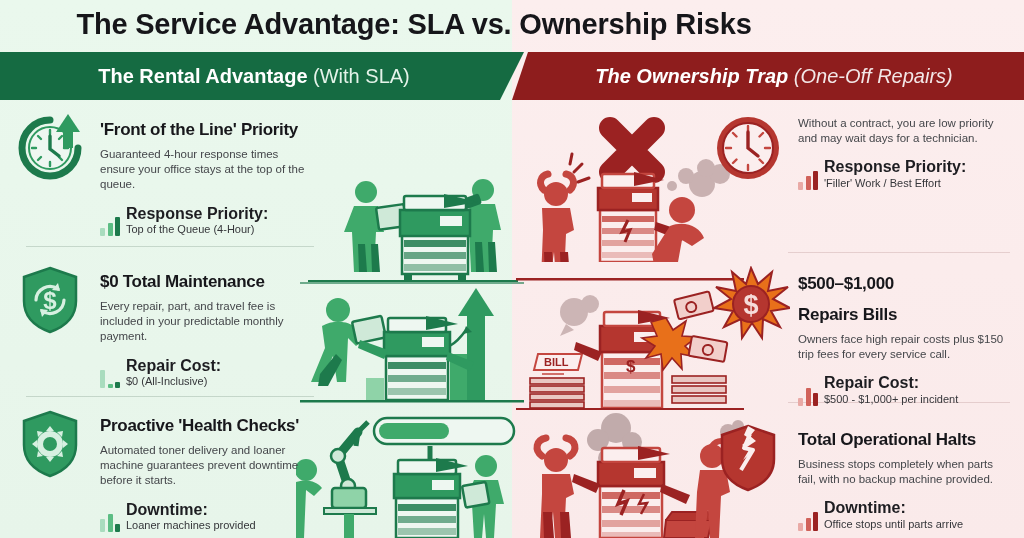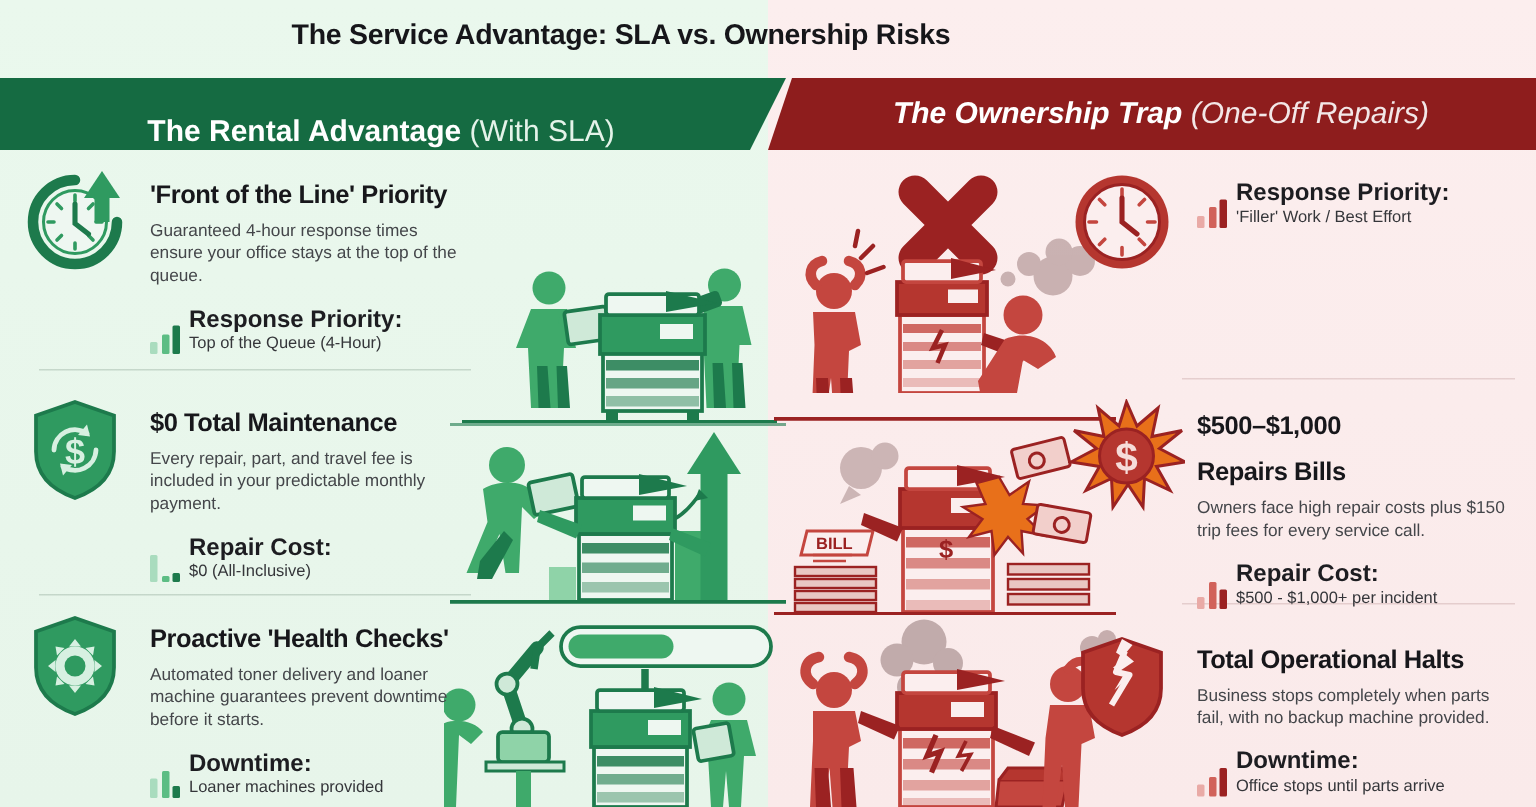--- a/index.html
+++ b/index.html
@@ -14,31 +14,31 @@
   
   .bg-left  { position:absolute; left:0;   top:0; width:512px; height:538px; background:#e9f7ec; }
   .bg-right { position:absolute; left:512px;top:0; width:512px; height:538px; background:#fbeeee; }
   .bg-left.tint  { background:linear-gradient(180deg,#eaf8ed 0%, #e7f5ea 100%); }
   .bg-right.tint { background:linear-gradient(180deg,#fceeee 0%, #faeaea 100%); }
 
   
   .title {
     position:absolute; left:0; top:2px; width:828px; height:44px;
     display:flex; align-items:center; justify-content:center;
-    font-size:19px; font-weight:bold; color:#16161a; letter-spacing:-0.2px;
+    font-size:29px; font-weight:bold; color:#16161a; letter-spacing:-0.2px;
     white-space:nowrap;
   }
 
   
   .banner { position:absolute; left:0; top:52px; width:1024px; height:48px; }
   .banner-left {
     position:absolute; left:0; top:0; width:524px; height:48px;
     background:#156b42;
     clip-path:polygon(0 0, 524px 0, 500px 48px, 0 48px);
-    display:flex; align-items:flex-end; justify-content:center;
+    display:flex; align-items:center; justify-content:center;
   }
   .banner-right {
     position:absolute; left:512px; top:0; width:512px; height:48px;
     background:#8e1d1d;
     clip-path:polygon(16px 0, 512px 0, 512px 48px, 0 48px);
     display:flex; align-items:center; justify-content:center;
   }
   .banner-left .btxt, .banner-right .btxt {
     font-size:20px; font-weight:bold; color:#ffffff; white-space:nowrap;
     transform:translateX(-8px);
@@ -468,20 +468,21 @@
         <svg width="72" height="72" viewBox="0 0 72 72">
           <circle cx="36" cy="36" r="31" fill="#b5362f"></circle>
           <circle cx="36" cy="36" r="25" fill="#fbeeee" stroke="#9b2222" stroke-width="2"></circle>
           <g stroke="#c4463f" stroke-width="2.4" stroke-linecap="round">
             <path d="M36 14v5M36 53v5M14 36h5M53 36h5M21 21l3.5 3.5M47.5 47.5L51 51M51 21l-3.5 3.5M24.5 47.5L21 51"></path>
           </g>
           <path d="M36 20v16l10 8" stroke="#9b2222" stroke-width="3.4" fill="none" stroke-linecap="round"></path>
         </svg>
       </div>
       <div class="body">
+        <div class="feat-p">Without a contract, you are low priority and may wait days for a technician.</div>
         <div class="metric">
           <div class="minibar">
             <i style="height:8px;background:#e9aaa6;"></i>
             <i style="height:14px;background:#d1625a;"></i>
             <i style="height:19px;background:#9b2222;"></i>
           </div>
           <div class="metric-txt">
             <div class="metric-label">Response Priority:</div>
             <div class="metric-value">'Filler' Work / Best Effort</div>
           </div>

